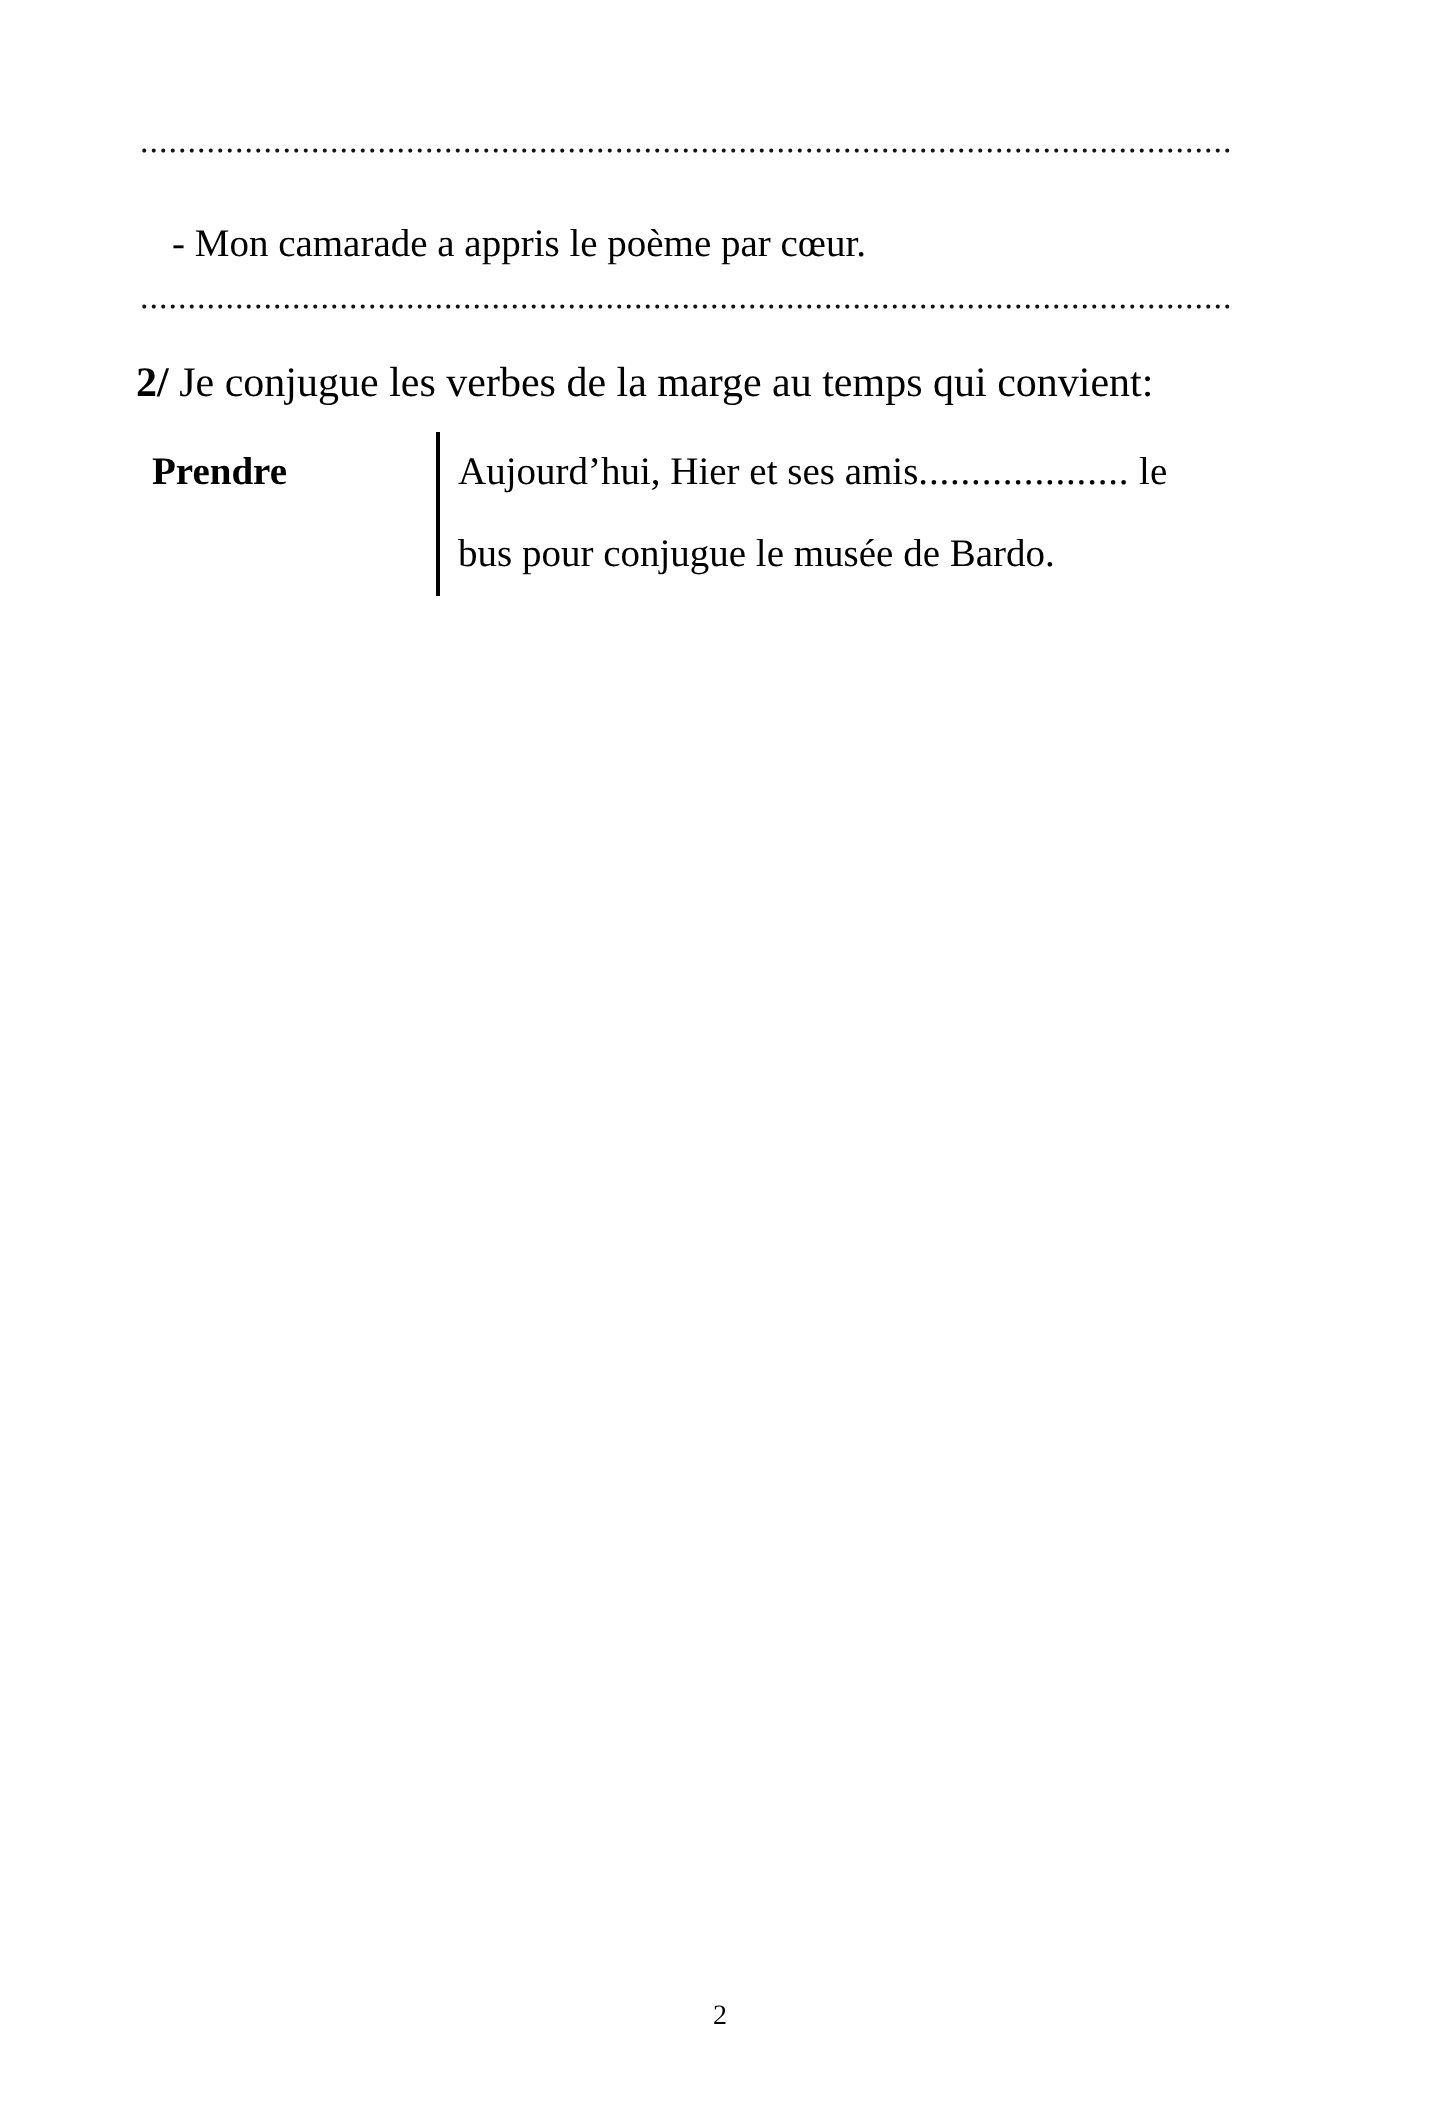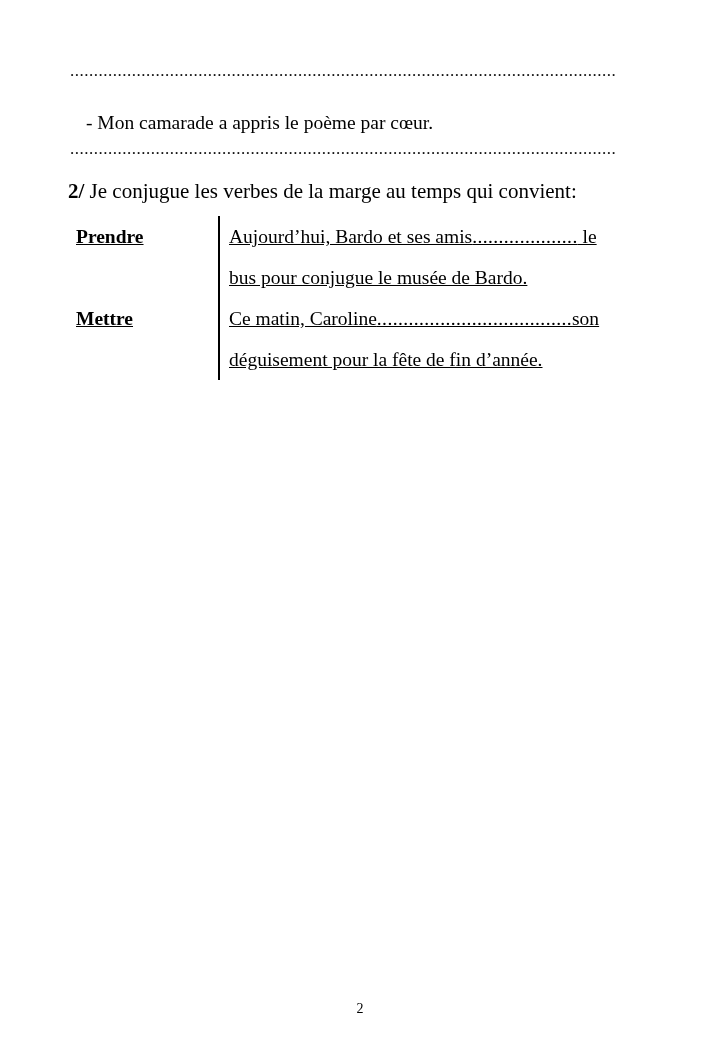--- a/index.html
+++ b/index.html
@@ -56,21 +56,20 @@
 
   .conj-table {
     margin-top: 12px;
     margin-left: 0px;
     border-collapse: collapse;
     width: 570px;
   }
   .conj-table td {
     vertical-align: top;
     padding: 0;
-    text-decoration: underline;
   }
   .verb-cell {
     width: 142px;
     font-weight: bold;
     font-size: 19.5px;
     line-height: 41px;
     text-align: left;
     padding-left: 3px !important;
     white-space: nowrap;
   }
@@ -118,30 +117,22 @@
   <div class="instruction">
     <span class="num">2/</span><span> Je conjugue les verbes de la marge au temps qui convient:</span>
   </div>
 
   <table class="conj-table">
     <tbody>
         <tr>
       <td class="verb-cell centered">Prendre</td>
       <td class="rule-cell"></td>
       <td class="sent-cell">
-        <span>Aujourd’hui, Bardo et ses amis</span><span class="dots-inline">....................</span><span> le</span>
+        <span>Aujourd’hui, Hier et ses amis</span><span class="dots-inline">....................</span><span> le</span>
         <span class="l2">bus pour conjugue le musée de Bardo.</span>
-      </td>
-    </tr>
-    <tr>
-      <td class="verb-cell centered">Mettre</td>
-      <td class="rule-cell"></td>
-      <td class="sent-cell">
-        <span>Ce matin, Caroline</span><span class="dots-inline">.....................................</span><span>son</span>
-        <span class="l2">déguisement pour la fête de fin d’année.</span>
       </td>
     </tr>
   </tbody>
     </table>
 
   <div class="page-number">2</div>
 
 </div>
 
 </body></html>

